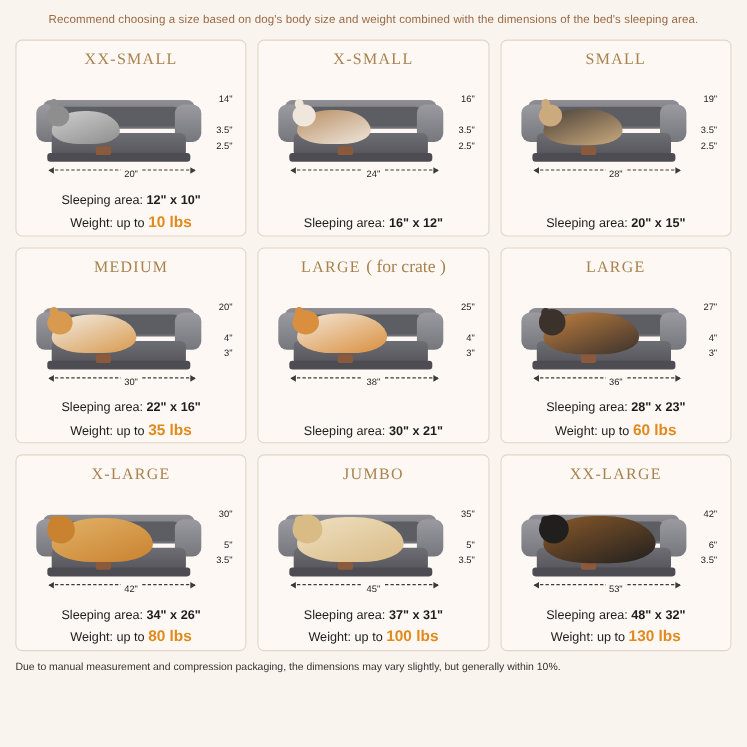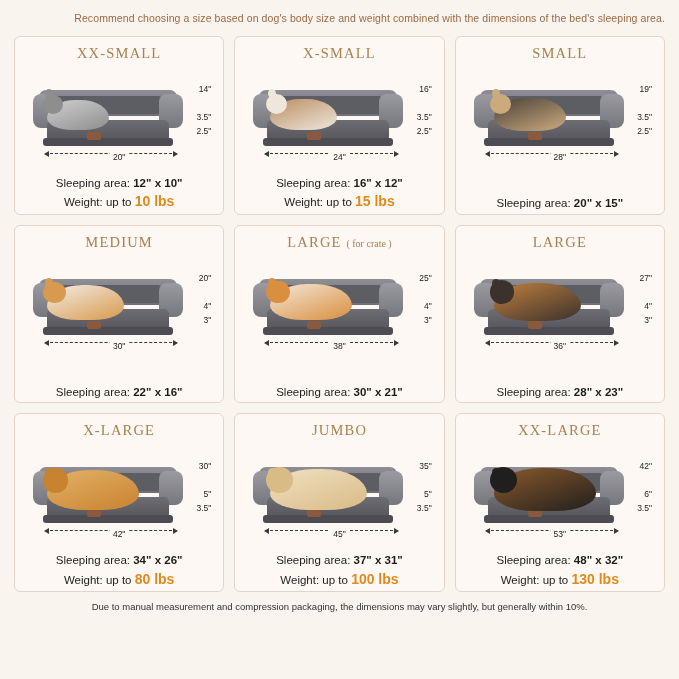--- a/index.html
+++ b/index.html
@@ -25,21 +25,21 @@
   .title {
     text-align: center;
     font-family: "Liberation Serif", serif;
     font-size: 27px;
     letter-spacing: 1px;
     color: #1f1f1f;
     margin: 4px 0 6px 0;
     font-weight: 700;
   }
   .subtitle {
-    text-align: right;
+    text-align: center;
     font-size: 10.5px;
     color: #9a6b45;
     margin-bottom: 12px;
     letter-spacing: 0.1px;
   }
   .grid {
     display: grid;
     grid-template-columns: repeat(3, 1fr);
     grid-template-rows: repeat(3, 1fr);
     gap: 10px;
@@ -60,21 +60,21 @@
   .card-title {
     font-family: "Liberation Serif", serif;
     font-size: 14.5px;
     color: #a8824f;
     letter-spacing: 1.2px;
     margin: 2px 0 0 0;
     text-align: center;
     white-space: nowrap;
   }
   .card-title .sub {
-    font-size: 10px;
+    font-size: 16px;
     letter-spacing: 0;
     color: #a8824f;
   }
   .illus {
     position: relative;
     width: 100%;
     height: 98px;
     margin-top: 2px;
   }
   
@@ -184,21 +184,21 @@
     color: #1d1d1d;
   }
   .specs .lbl { color: #1d1d1d; }
   .specs .val { font-weight: bold; color: #1d1d1d; }
   .weight-val {
     color: #e08a1e;
     font-weight: bold;
     font-size: 14px;
   }
   .footer {
-    text-align: center;
+    text-align: left;
     font-size: 9.5px;
     color: #333;
     margin-top: 9px;
   }
 </style>
 </head>
 <body>
 
 <div class="page">
 
@@ -260,23 +260,20 @@
       <div class="hline" style="left: 24px; right: 40px; bottom: 8px;"></div>
       <div class="dim dim-w" style="left: 50%; transform: translateX(-50%); bottom: 0px; background: rgb(253, 248, 243); padding: 0px 3px;">24"</div>
     <div class="dog" style="background: linear-gradient(160deg, rgb(185, 143, 99), rgb(239, 230, 220)); width: 67px; height: 31.6px; left: 29px; bottom: 31.6px; z-index: 5;"></div>
           <div class="dog-head" style="background: rgb(239, 230, 220); width: 20.9px; height: 19.9px; left: 25px; bottom: 47.8px; z-index: 6;"></div>
           <div class="dog-ear" style="background: rgb(239, 230, 220); width: 8px; height: 9px; left: 27px; bottom: 63.8px; z-index: 6;"></div>
         </div>
     <div class="specs">
       <div>
         <span class="lbl">Sleeping area: </span><span class="val">16" x 12"</span>
       </div>
-      <div>
-        <span class="lbl">Weight: </span><span class="lbl">up to </span><span class="weight-val">15 lbs</span>
-      </div>
     </div>
   </div>
 
   <div class="card">
     <div class="card-title">
       <span class="nm">SMALL</span>
       <span class="sub"></span>
     </div>
     <div class="illus">
       <div class="bed">
@@ -325,20 +322,23 @@
       <div class="hline" style="left: 24px; right: 40px; bottom: 8px;"></div>
       <div class="dim dim-w" style="left: 50%; transform: translateX(-50%); bottom: 0px; background: rgb(253, 248, 243); padding: 0px 3px;">30"</div>
     <div class="dog" style="background: linear-gradient(160deg, rgb(242, 236, 228), rgb(216, 154, 78)); width: 77px; height: 34.8px; left: 26px; bottom: 30.8px; z-index: 5;"></div>
           <div class="dog-head" style="background: rgb(216, 154, 78); width: 22.7px; height: 21.7px; left: 22px; bottom: 47.4px; z-index: 6;"></div>
           <div class="dog-ear" style="background: rgb(216, 154, 78); width: 8px; height: 9px; left: 24px; bottom: 63.4px; z-index: 6;"></div>
         </div>
     <div class="specs">
       <div>
         <span class="lbl">Sleeping area: </span><span class="val">22" x 16"</span>
       </div>
+      <div>
+        <span class="lbl">Weight: </span><span class="lbl">up to </span><span class="weight-val">35 lbs</span>
+      </div>
     </div>
   </div>
 
   <div class="card">
     <div class="card-title">
       <span class="nm">LARGE</span>
       <span class="sub"> ( for crate )</span>
     </div>
     <div class="illus">
       <div class="bed">
@@ -387,20 +387,23 @@
       <div class="hline" style="left: 24px; right: 40px; bottom: 8px;"></div>
       <div class="dim dim-w" style="left: 50%; transform: translateX(-50%); bottom: 0px; background: rgb(253, 248, 243); padding: 0px 3px;">36"</div>
     <div class="dog" style="background: linear-gradient(160deg, rgb(192, 127, 62), rgb(59, 50, 44)); width: 87px; height: 38px; left: 32px; bottom: 30px; z-index: 5;"></div>
           <div class="dog-head" style="background: rgb(59, 50, 44); width: 24.5px; height: 23.5px; left: 28px; bottom: 47px; z-index: 6;"></div>
           <div class="dog-ear" style="background: rgb(59, 50, 44); width: 8px; height: 9px; left: 30px; bottom: 63px; z-index: 6;"></div>
         </div>
     <div class="specs">
       <div>
         <span class="lbl">Sleeping area: </span><span class="val">28" x 23"</span>
       </div>
+      <div>
+        <span class="lbl">Weight: </span><span class="lbl">up to </span><span class="weight-val">60 lbs</span>
+      </div>
     </div>
   </div>
 
   <div class="card">
     <div class="card-title">
       <span class="nm">X-LARGE</span>
       <span class="sub"></span>
     </div>
     <div class="illus">
       <div class="bed">

